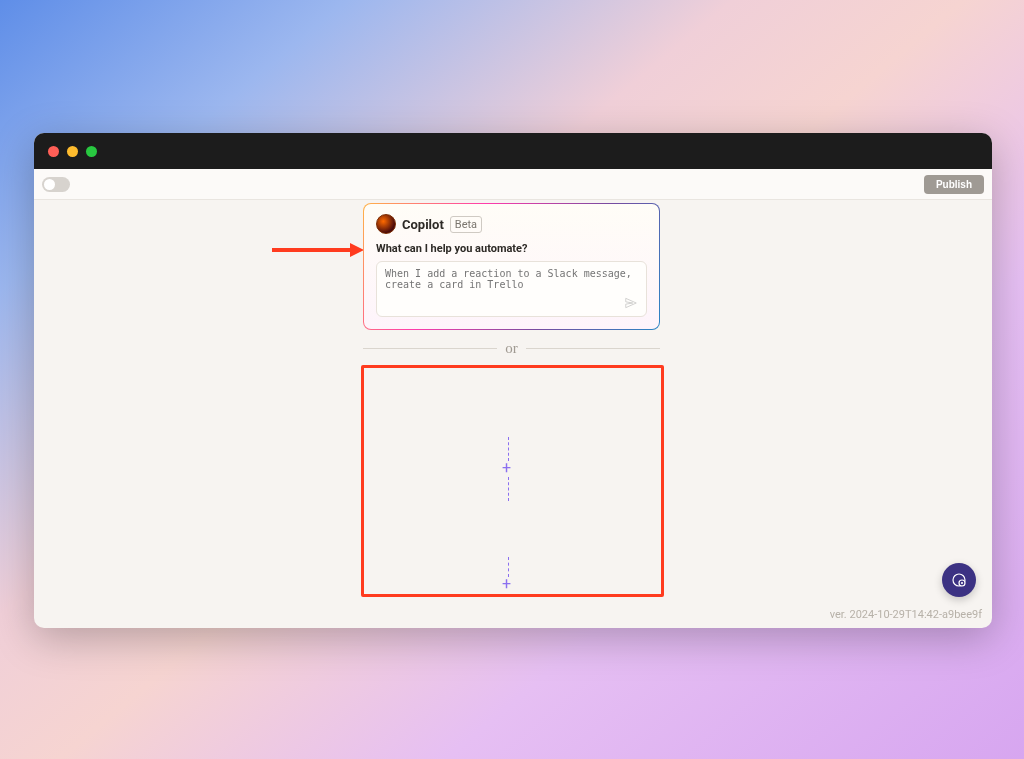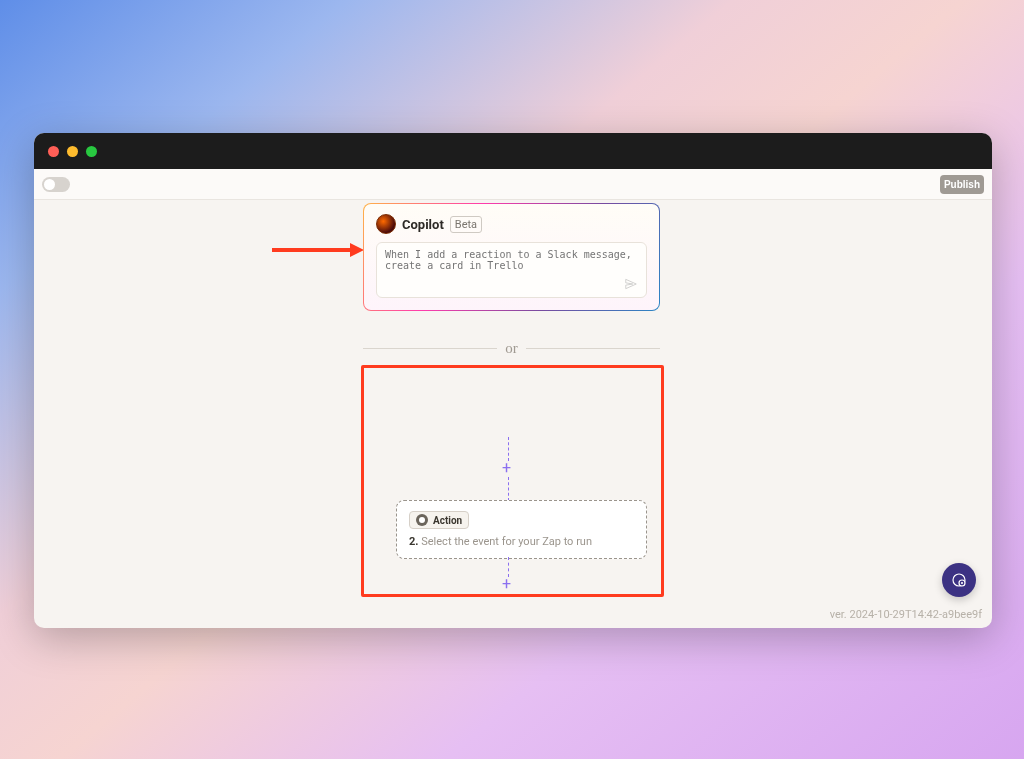--- a/index.html
+++ b/index.html
@@ -69,21 +69,21 @@
     width: 11px; height: 11px;
     background: #fff;
     border-radius: 50%;
   }
   .spacer { flex: 1; }
   .publish-btn {
     background: #9f9a94;
     color: #fff;
     font-size: 10px;
     font-weight: 600;
-    padding: 4px 4px;
+    padding: 4px 12px;
     border-radius: 4px;
     border: none;
   }
 
   .canvas {
     position: relative;
     width: 100%;
     height: calc(100% - 66px);
   }
 
@@ -296,20 +296,21 @@
       <polygon points="78,1 92,8 78,15" fill="#ff3b1f"></polygon>
     </svg>
 
     <div class="copilot-card">
       <div class="copilot-inner">
         <div class="copilot-head">
           <div class="copilot-logo"></div>
           <span class="copilot-title">Copilot</span>
           <span class="beta">Beta</span>
         </div>
+        <div class="copilot-prompt">What can I help you automate?</div>
         <div class="copilot-input-wrap">
           <textarea class="copilot-input" placeholder="When I add a reaction to a Slack message, create a card in Trello" style=""></textarea>
           <svg class="send-icon" viewBox="0 0 24 24">
             <path d="M3 20l18-8L3 4v6l12 2-12 2v6z" fill="none" stroke="#6b6b6b" stroke-width="1.5"></path>
           </svg>
         </div>
       </div>
     </div>
 
     <div class="or-row">
@@ -318,30 +319,20 @@
       <div class="line"></div>
     </div>
 
     <div class="highlight-box"></div>
 
 
     <div class="connector conn1"></div>
     <div class="plus plus1">+</div>
     <div class="connector conn2"></div>
 
-    <div class="step-card step2">
-      <div class="badge">
-        <span class="badge-icon"></span>
-        <span>Action</span>
-      </div>
-      <div class="step-text">
-        <b>2.</b>
-        <span class="muted">Select the event for your Zap to run</span>
-      </div>
-    </div>
 
     <div class="connector conn3"></div>
     <div class="plus plus2">+</div>
 
     <div class="fab">
       <svg viewBox="0 0 24 24">
         <circle cx="12" cy="12" r="8" fill="none" stroke="#fff" stroke-width="1.6"></circle>
         <circle cx="16" cy="16" r="4" fill="#3c3283" stroke="#fff" stroke-width="1.6"></circle>
         <circle cx="16" cy="16" r="1.4" fill="#fff"></circle>
       </svg>

